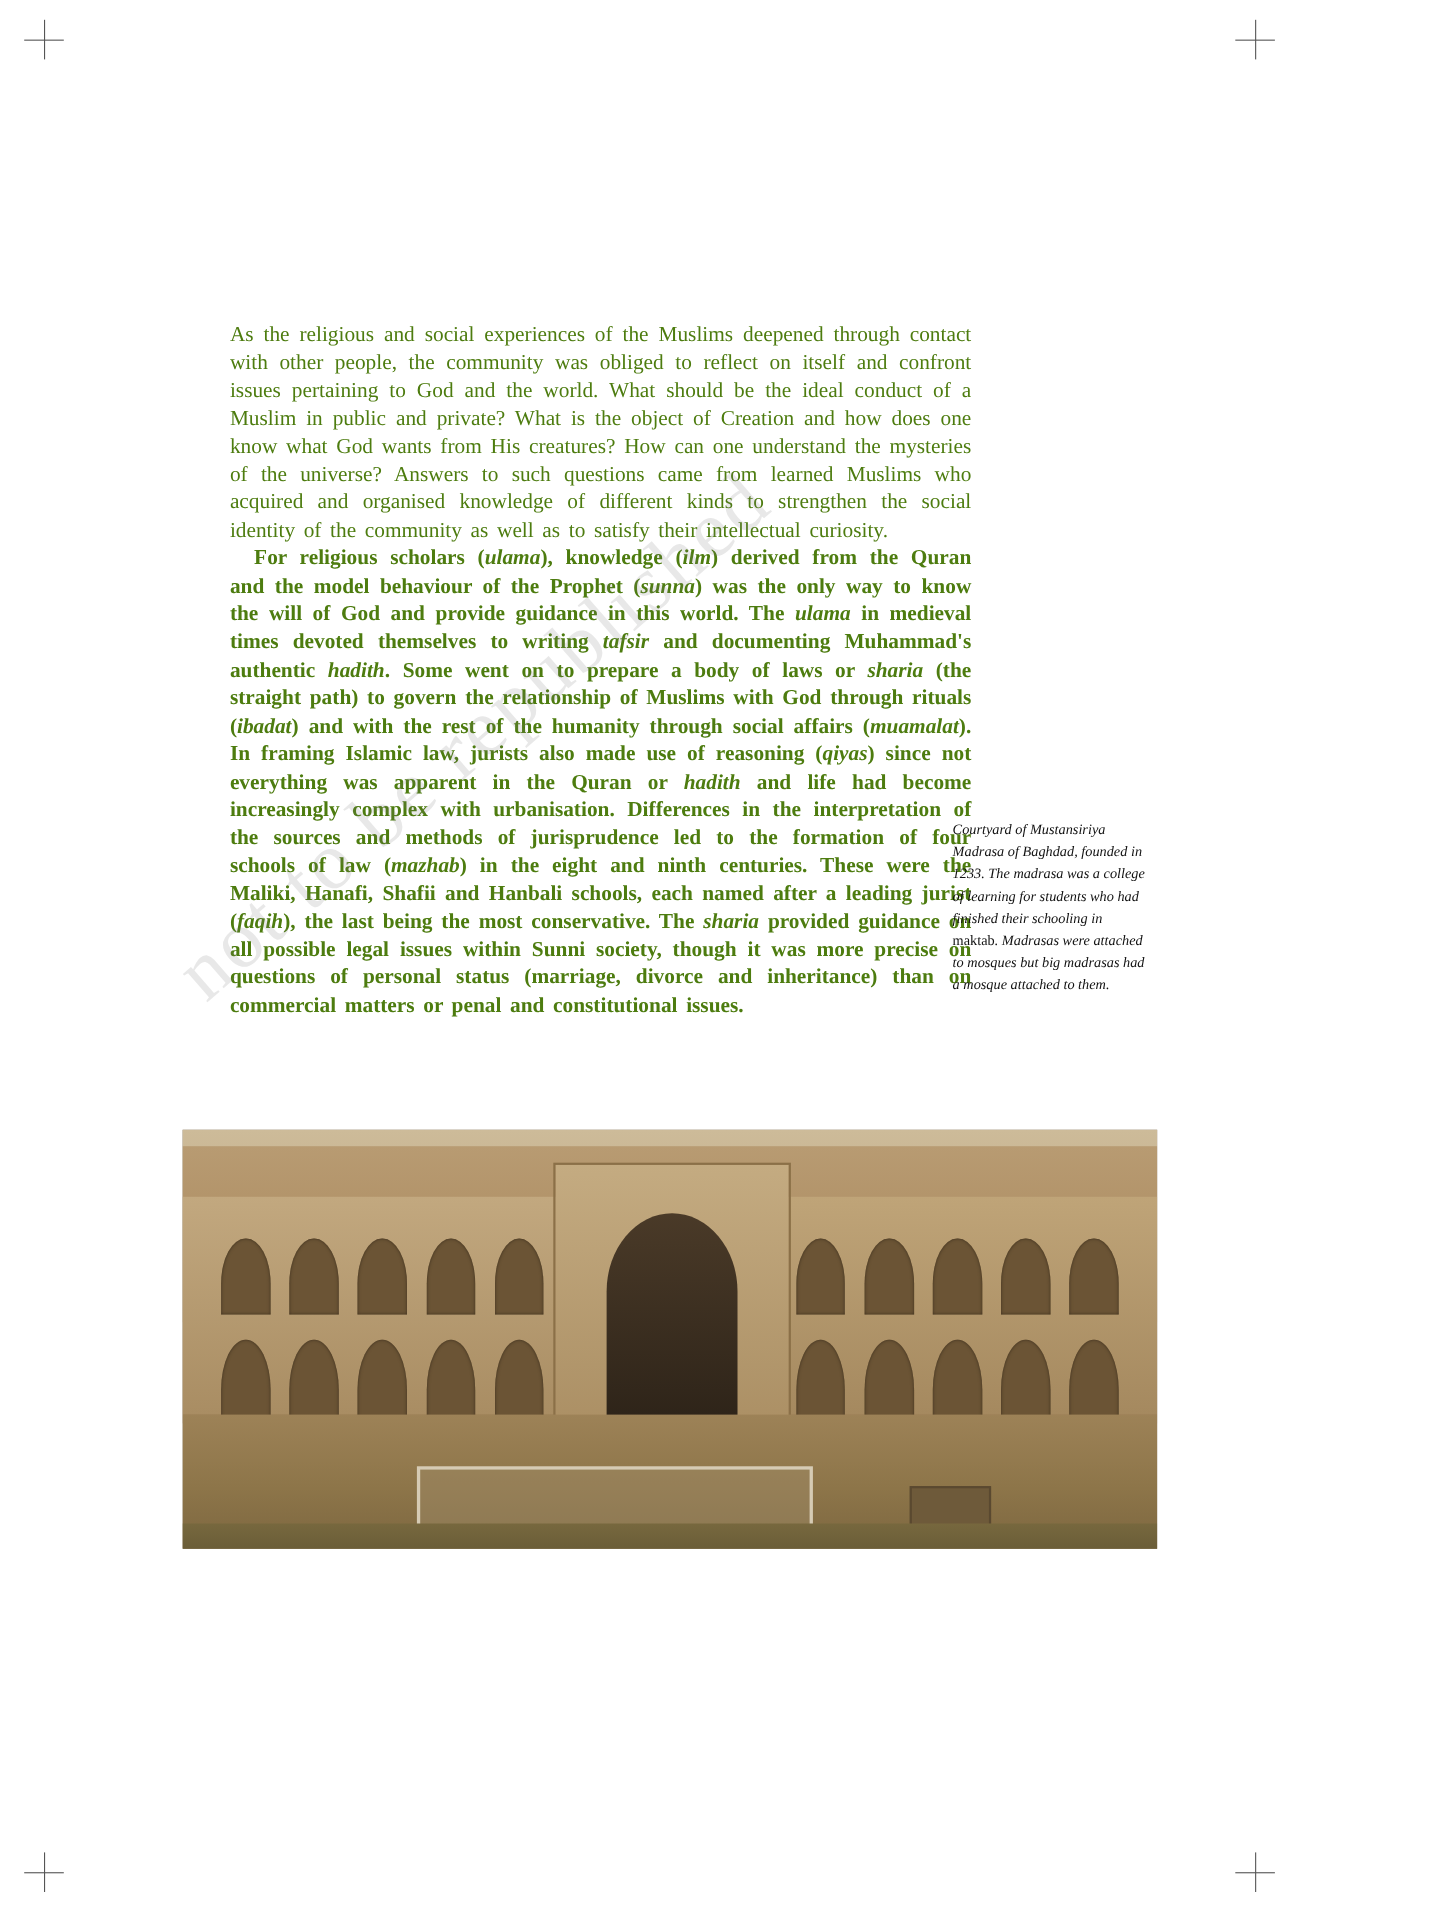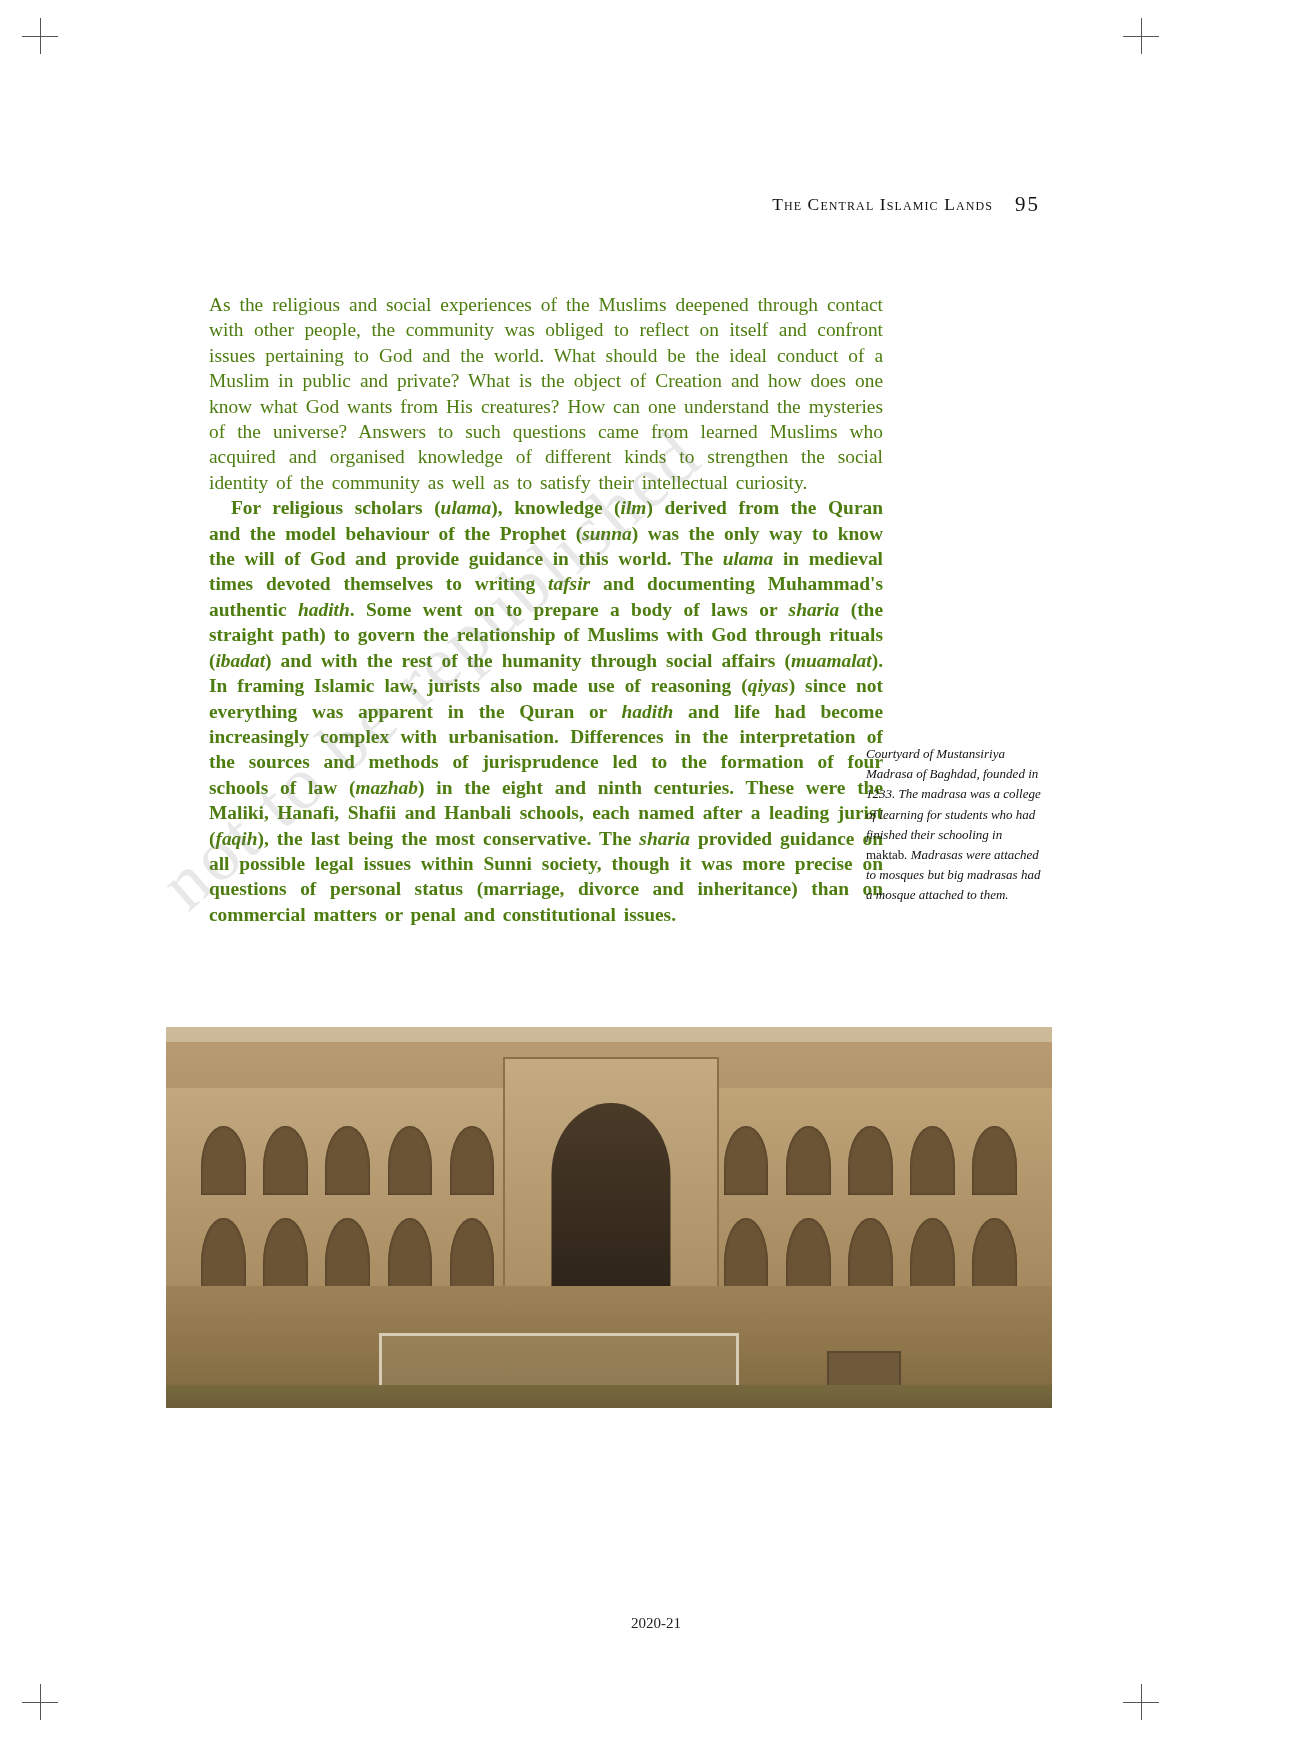--- a/index.html
+++ b/index.html
@@ -211,23 +211,20 @@
 
   <div class="crop crop-tl-v"></div>
   <div class="crop crop-tl-h"></div>
   <div class="crop crop-tr-v"></div>
   <div class="crop crop-tr-h"></div>
   <div class="crop crop-bl-v"></div>
   <div class="crop crop-bl-h"></div>
   <div class="crop crop-br-v"></div>
   <div class="crop crop-br-h"></div>
 
-  <div class="runhead">
-    <span class="title">The Central Islamic Lands</span><span class="pageno">95</span>
-  </div>
 
 
   <div class="body-col">
     <p class="spaced">As the religious and social experiences of the Muslims deepened through contact with other people, the community was obliged to reflect on itself and confront issues pertaining to God and the world. What should be the ideal conduct of a Muslim in public and private? What is the object of Creation and how does one know what God wants from His creatures? How can one understand the mysteries of the universe? Answers to such questions came from learned Muslims who acquired and organised knowledge of different kinds to strengthen the social identity of the community as well as to satisfy their intellectual curiosity.</p>
     <p class="indent spaced">For religious scholars (<span class="it">ulama</span>), knowledge (<span class="it">ilm</span>) derived from the Quran and the model behaviour of the Prophet (<span class="it">sunna</span>) was the only way to know the will of God and provide guidance in this world. The <span class="it">ulama</span> in medieval times devoted themselves to writing <span class="it">tafsir</span> and documenting Muhammad's authentic <span class="it">hadith</span>. Some went on to prepare a body of laws or <span class="it">sharia</span> (the straight path) to govern the relationship of Muslims with God through rituals (<span class="it">ibadat</span>) and with the rest of the humanity through social affairs (<span class="it">muamalat</span>). In framing Islamic law, jurists also made use of reasoning (<span class="it">qiyas</span>) since not everything was apparent in the Quran or <span class="it">hadith</span> and life had become increasingly complex with urbanisation. Differences in the interpretation of the sources and methods of jurisprudence led to the formation of four schools of law (<span class="it">mazhab</span>) in the eight and ninth centuries. These were the Maliki, Hanafi, Shafii and Hanbali schools, each named after a leading jurist (<span class="it">faqih</span>), the last being the most conservative. The <span class="it">sharia</span> provided guidance on all possible legal issues within Sunni society, though it was more precise on questions of personal status (marriage, divorce and inheritance) than on commercial matters or penal and constitutional issues.</p>
   </div>
 
   <div class="caption">Courtyard of Mustansiriya Madrasa of Baghdad, founded in 1233. The madrasa was a college of learning for students who had finished their schooling in <span class="rom">maktab</span>. Madrasas were attached to mosques but big madrasas had a mosque attached to them.</div>
 
   <div class="photo">
@@ -263,15 +260,14 @@
     </div>
 
     <div class="ph-ground"></div>
     <div class="ph-court"></div>
     <div class="ph-block"></div>
     <div class="ph-grass"></div>
   </div>
 
   <div class="watermark">not to be republished</div>
 
-  <div class="footer">2020-21</div>
 
 </div>
 
 </body></html>

